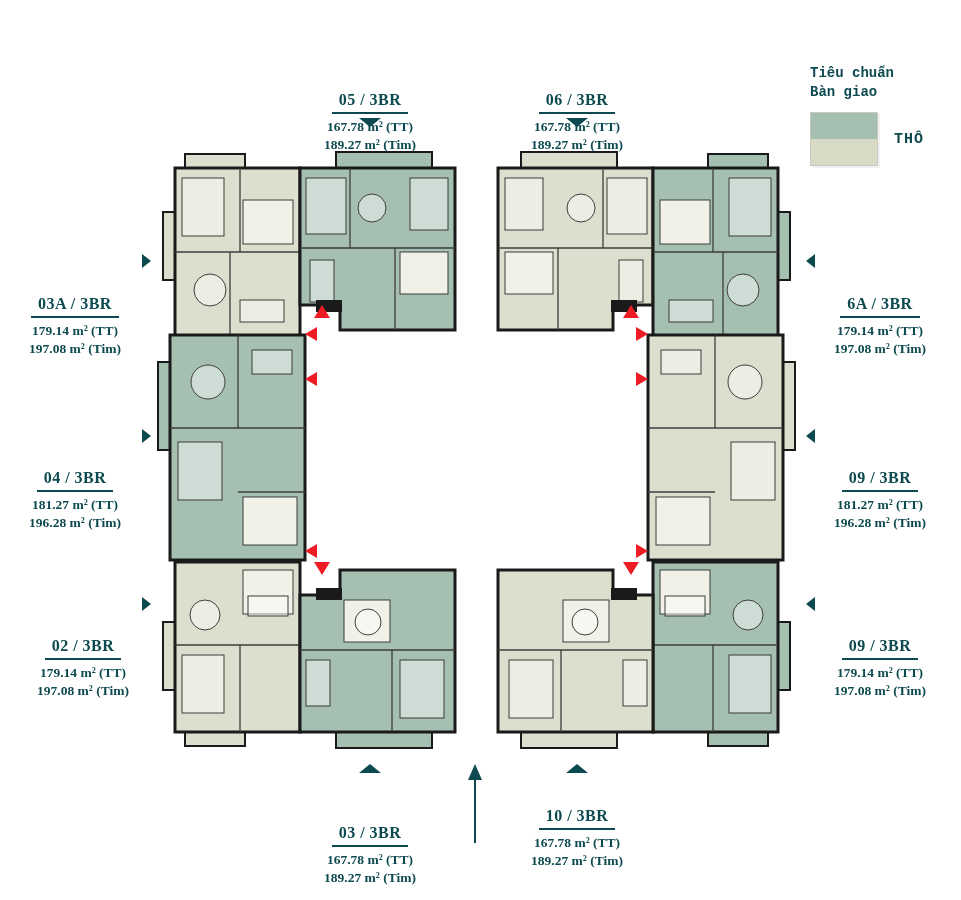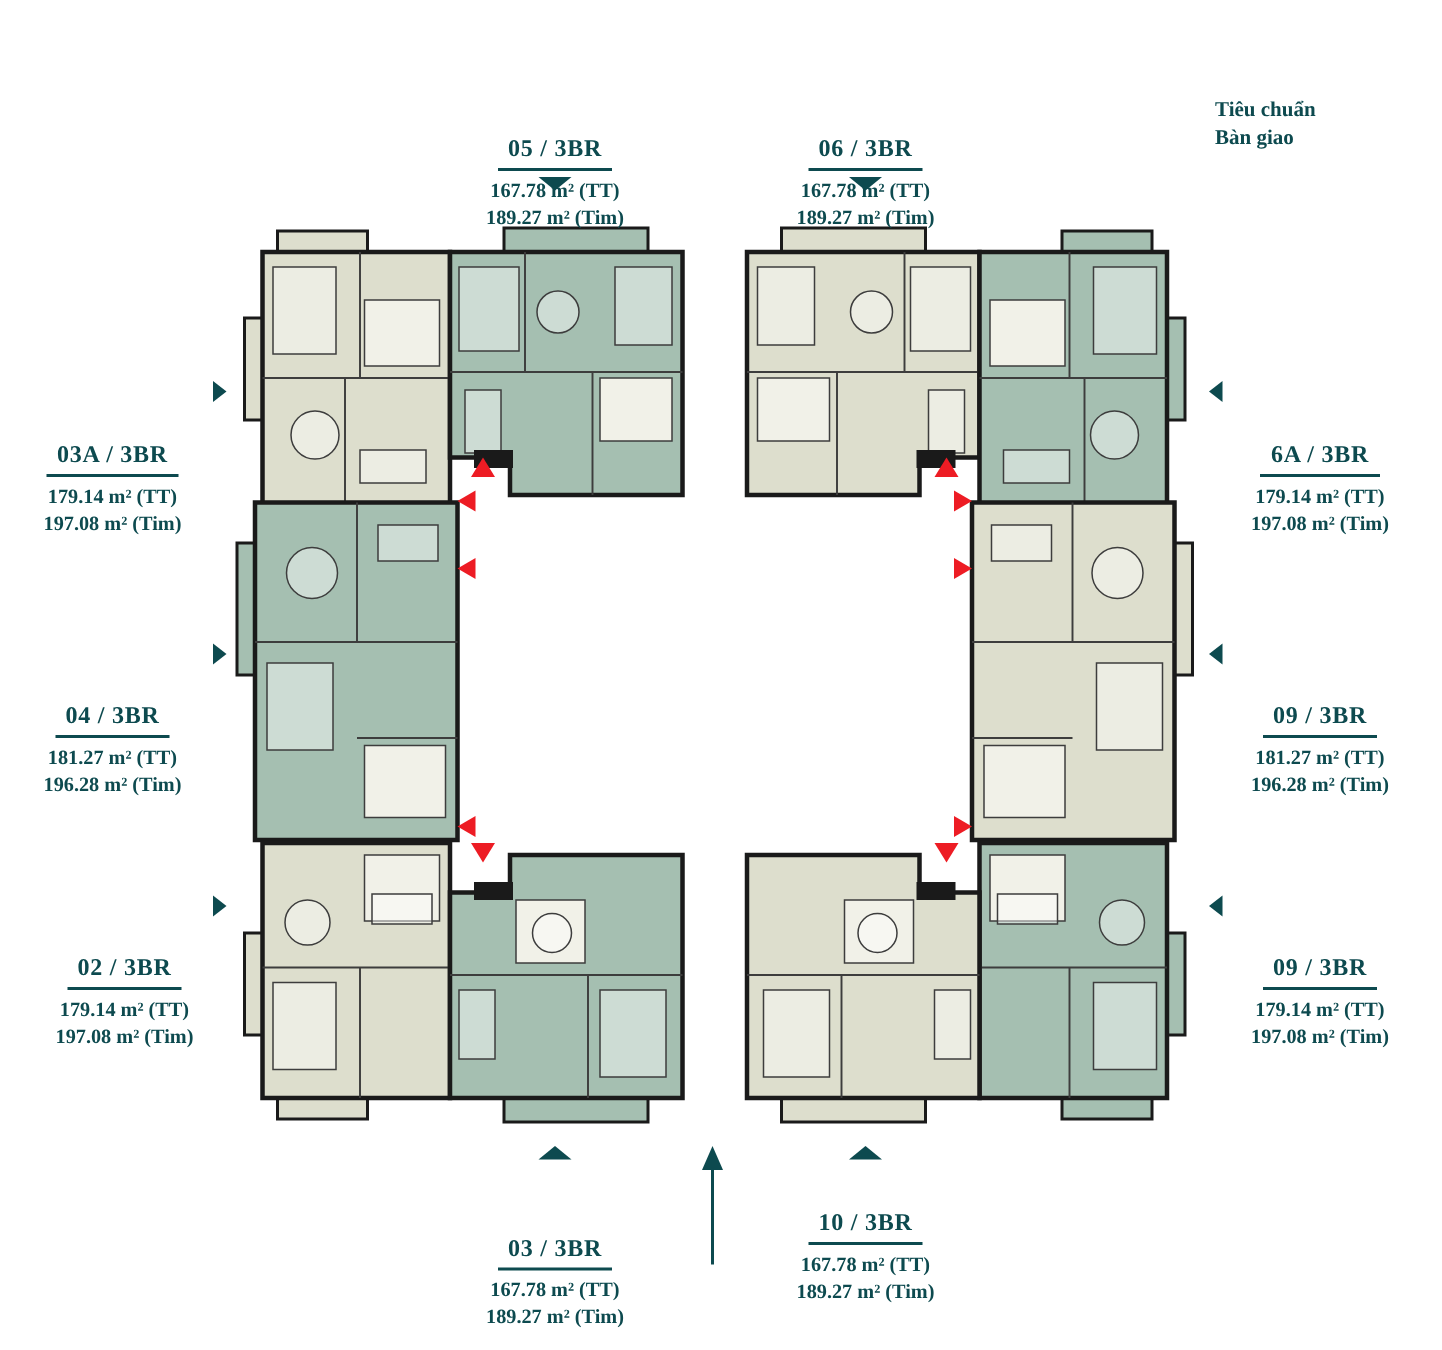--- a/index.html
+++ b/index.html
@@ -8,21 +8,21 @@
   #plan-svg{position:absolute;left:0;top:0;}
   .ulabel{position:absolute;width:150px;text-align:center;color:#0d4a4f;margin-top:45px;}
   .ut{display:inline-block;font-size:16px;font-weight:bold;letter-spacing:.5px;
       padding:0 7px 3px;border-bottom:2px solid #0d4a4f;margin-bottom:4px;white-space:nowrap;}
   .ua{font-size:13.5px;font-weight:bold;line-height:18px;white-space:nowrap;}
   .tri{position:absolute;width:0;height:0;}
   .tri-right{border-top:7px solid transparent;border-bottom:7px solid transparent;border-left:9px solid #0d4a4f;}
   .tri-left {border-top:7px solid transparent;border-bottom:7px solid transparent;border-right:9px solid #0d4a4f;}
   .tri-down {border-left:11px solid transparent;border-right:11px solid transparent;border-top:9px solid #0d4a4f;}
   .tri-up   {border-left:11px solid transparent;border-right:11px solid transparent;border-bottom:9px solid #0d4a4f;}
-  .legend{position:absolute;left:810px;top:64px;width:150px;color:#0d4a4f;}
+  .legend{position:absolute;left:810px;top:64px;width:150px;color:#0d4a4f;font-family:Liberation Mono, monospace;}
   .lg-t{font-size:14px;font-weight:bold;line-height:19px;}
   .lg-row{display:flex;align-items:center;margin-top:10px;}
   .swatch{width:66px;height:52px;border:1px solid #c9c9bd;box-shadow:2px 2px 0 rgba(0,0,0,.06);}
   .swatch div{width:100%;height:50%;}
   .lg-label{font-size:15px;font-weight:bold;letter-spacing:1px;margin-left:16px;}
 </style>
 </head>
 <body>
 
 <div class="canvas">
@@ -156,20 +156,27 @@
       <polygon points="631,575 623,562 639,562" fill="#ed1c24"></polygon>
       <g>
         <line x1="475" y1="778" x2="475" y2="843" stroke="#0d4a4f" stroke-width="2"></line>
         <polygon points="475,764 468,780 482,780" fill="#0d4a4f"></polygon>
       </g>
     </svg>
 
   <div class="legend">
     <div class="lg-t">Tiêu chuẩn</div>
     <div class="lg-t">Bàn giao</div>
+    <div class="lg-row">
+      <div class="swatch">
+        <div style="background: rgb(165, 191, 177);"></div>
+        <div style="background: rgb(217, 218, 198);"></div>
+      </div>
+      <span class="lg-label">THÔ</span>
+    </div>
   </div>
 
   <div class="ulabel" style="left:295px;top:46px">
     <div class="ut">05 / 3BR</div>
     <div class="ua">167.78 m² (TT)</div>
     <div class="ua">189.27 m² (Tim)</div>
   </div>
   <span class="tri tri-down" style="left:359px;top:118px"></span>
 
   <div class="ulabel" style="left:502px;top:46px">

